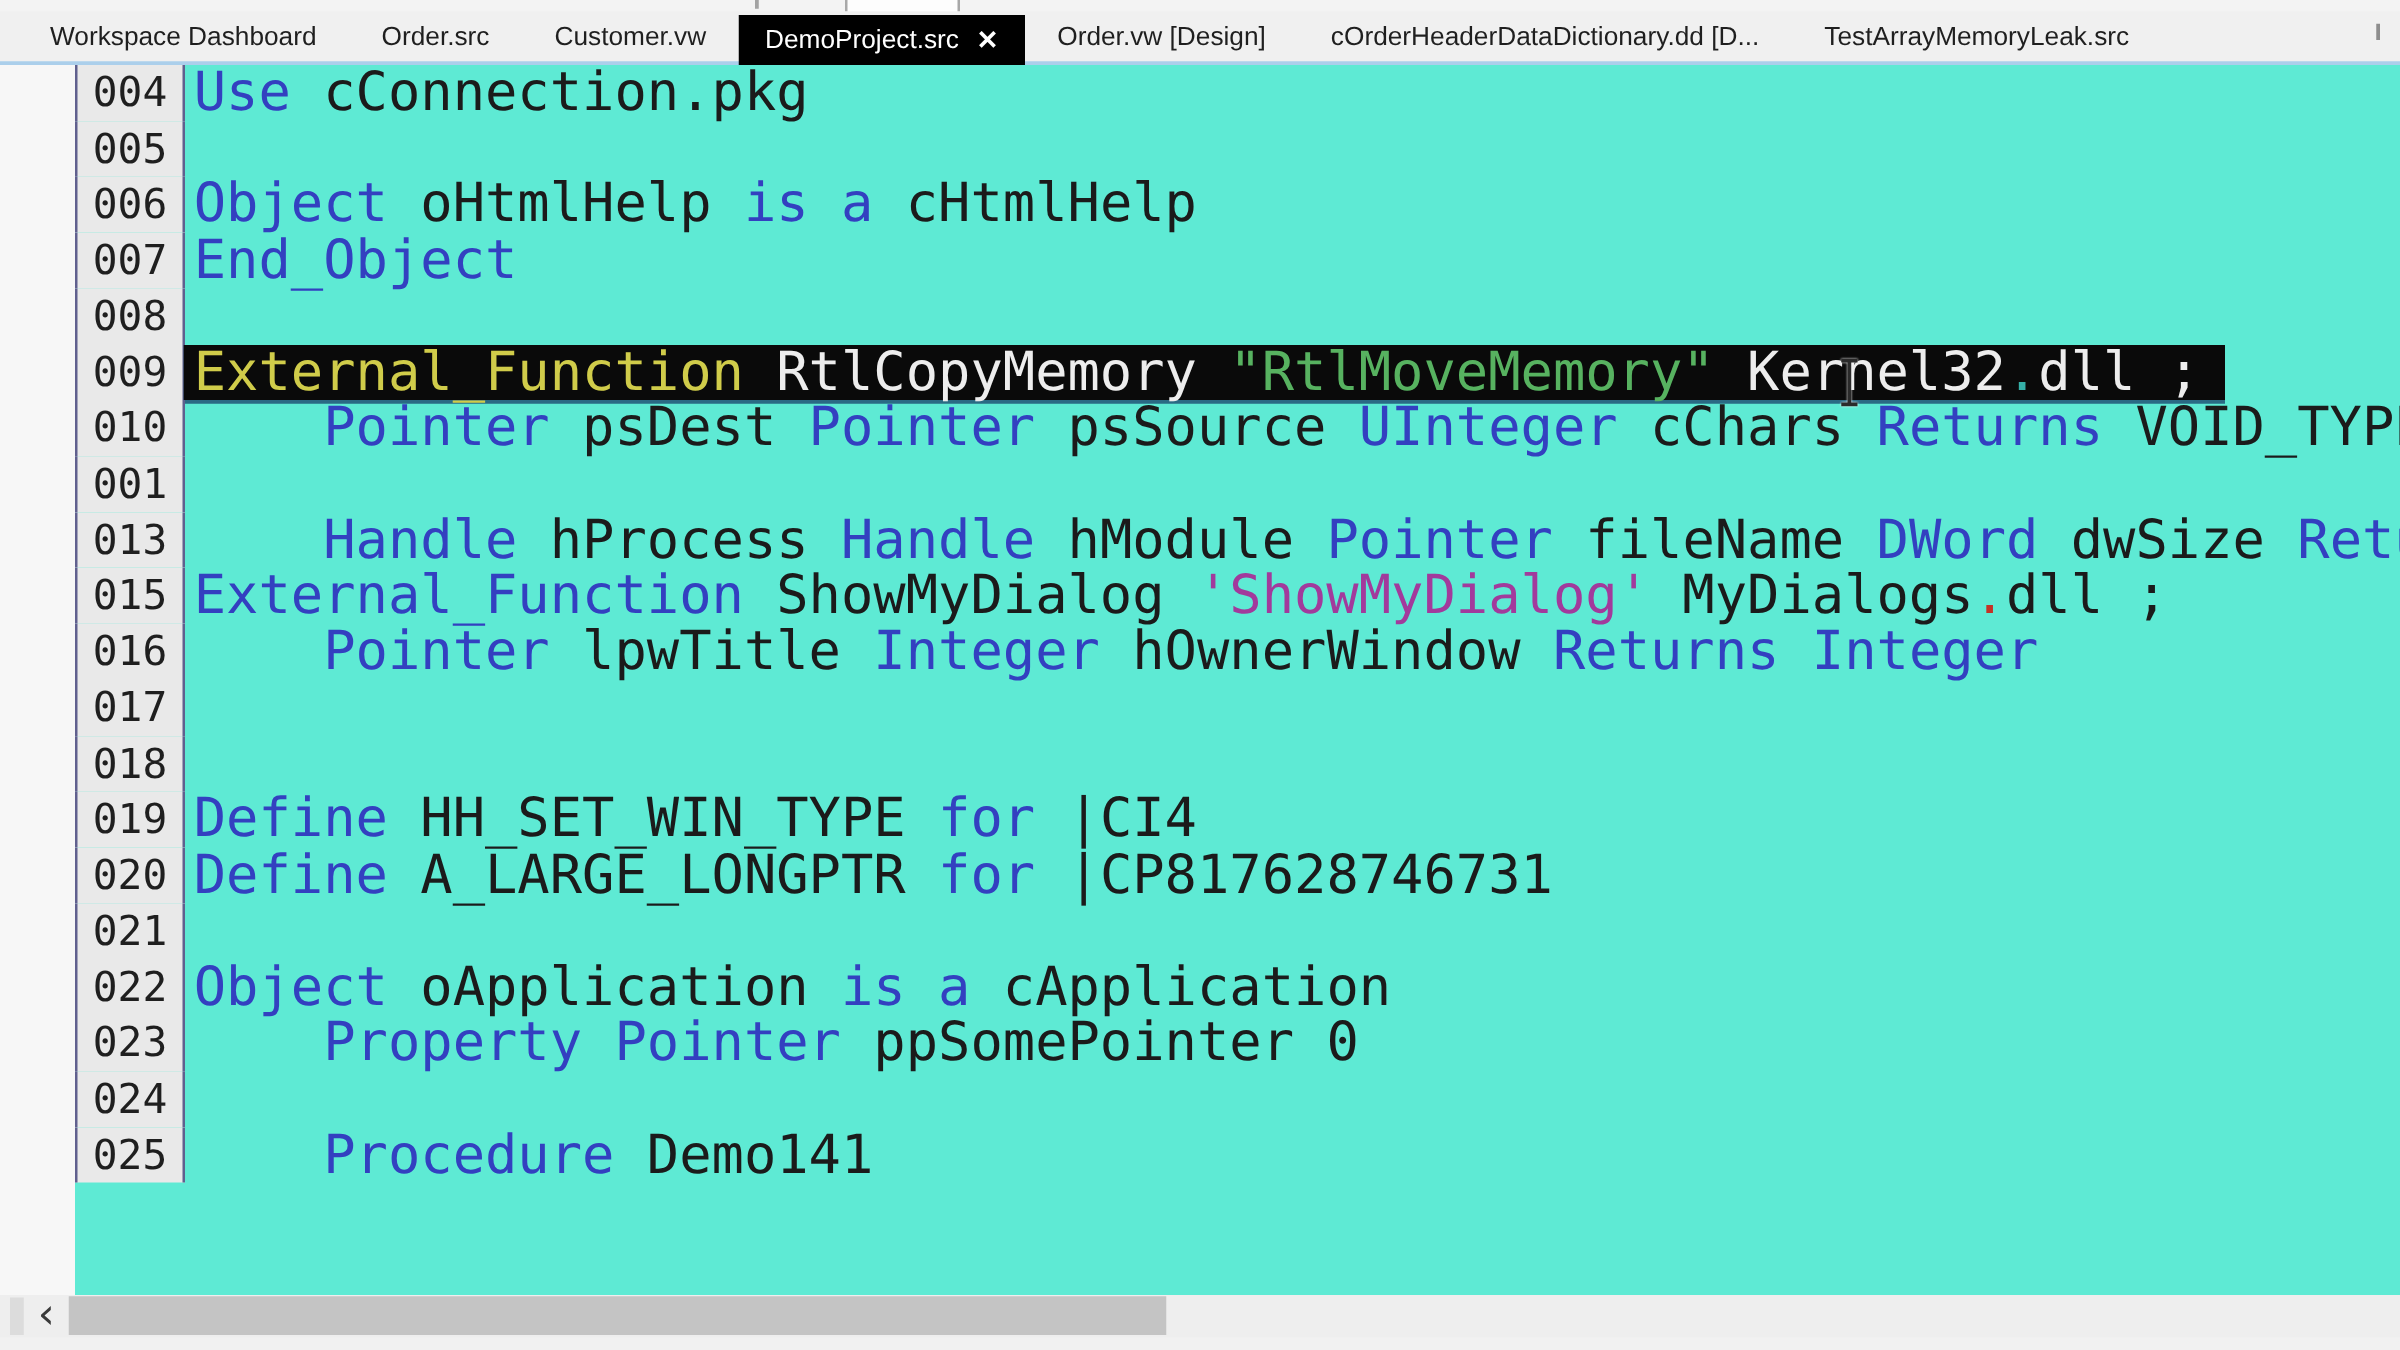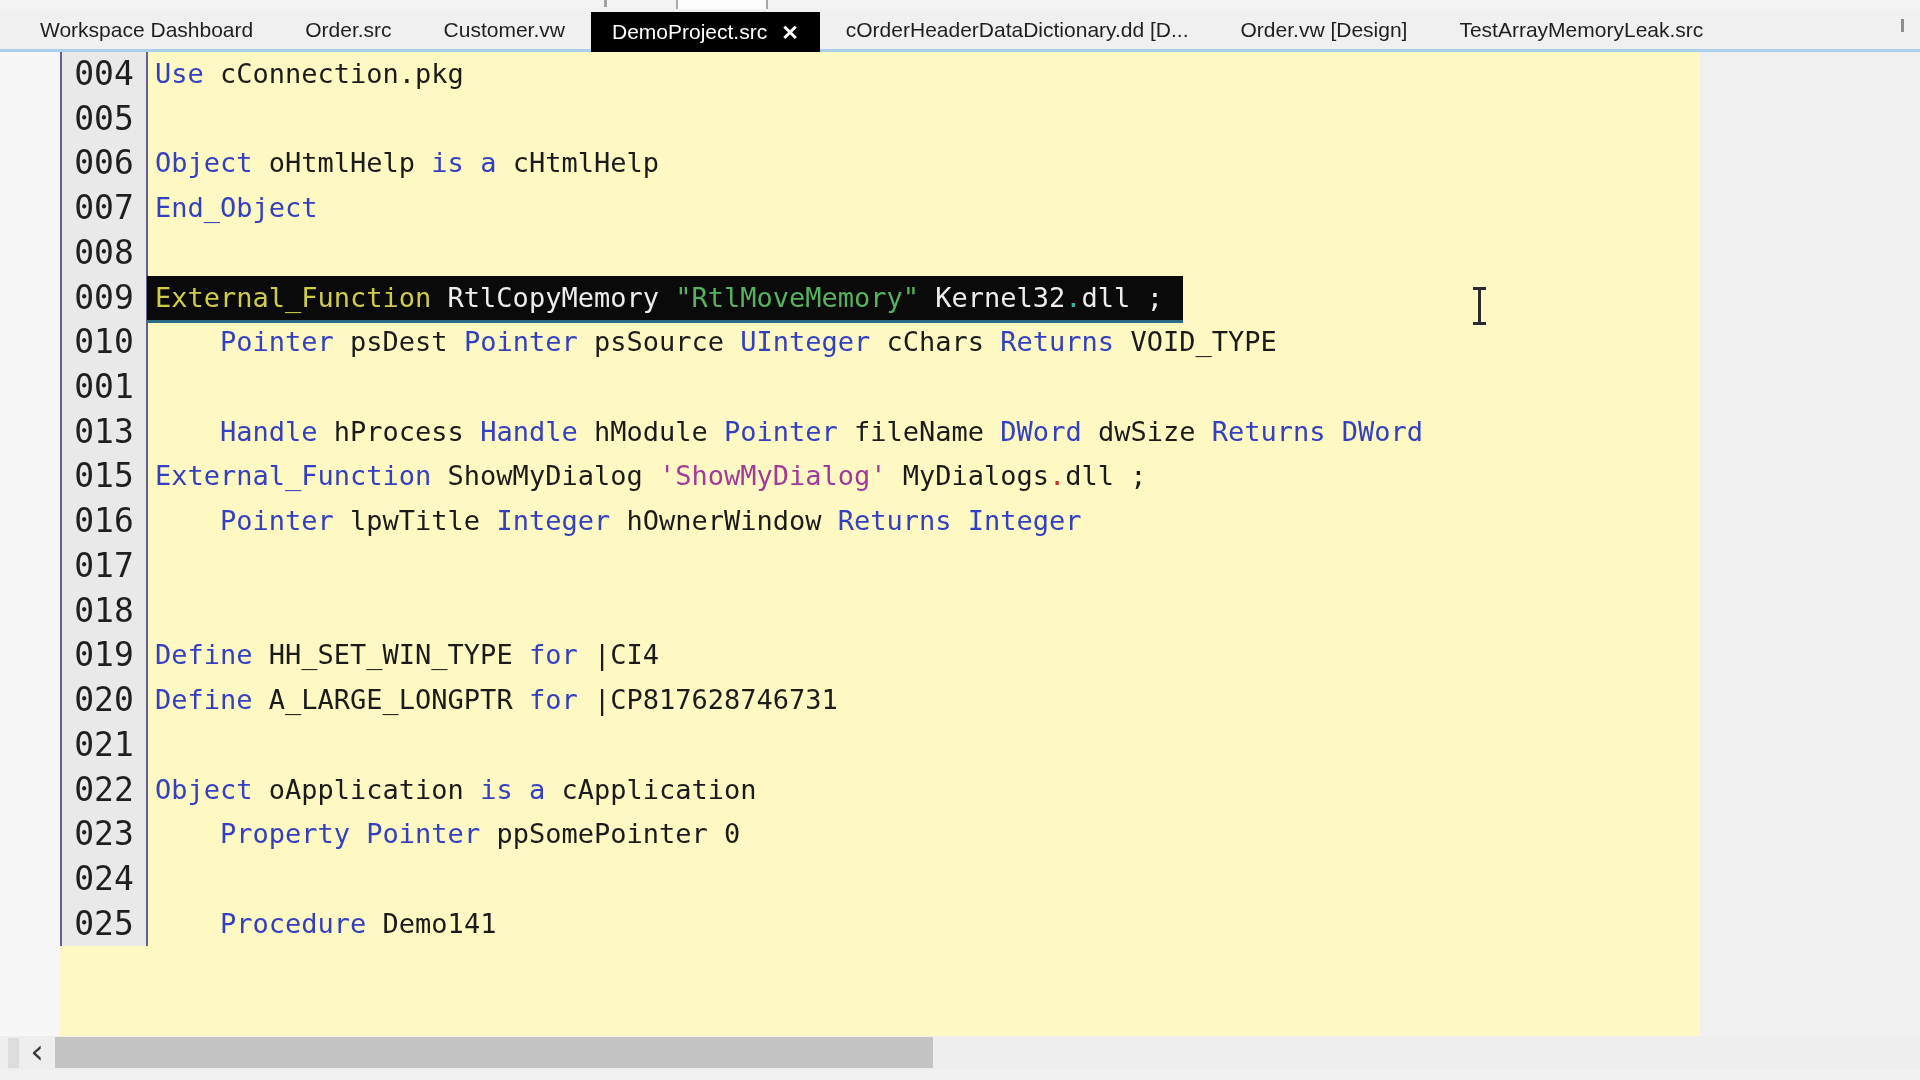--- a/index.html
+++ b/index.html
@@ -17,29 +17,29 @@
   .tabbar{position:absolute;left:0;top:8px;width:1920px;height:44px;display:flex;
           align-items:stretch;padding-left:14px;box-sizing:border-box;}
   .tab{display:flex;align-items:center;padding:0 26px;cursor:default;}
   .tab .tab-label{font-size:21px;color:#1f1f1f;white-space:nowrap;}
   .tab.active{background:#000000;gap:14px;padding:0 21px;margin-top:4px;z-index:3;}
   .tab.active .tab-label{color:#ffffff;}
   .tab .close{color:#ffffff;font-size:21px;font-weight:bold;line-height:1;cursor:pointer;}
   .tab-underline{position:absolute;left:0;top:49px;width:1920px;height:3px;background:#abcfeb;z-index:2;}
 
   
-  .editor{position:absolute;left:0;top:52px;width:1700px;height:984px;background:#fef9c3;}
+  .editor{position:absolute;left:0;top:52px;width:1920px;height:984px;background:#5eead4;}
   .left-margin{position:absolute;left:0;top:0;width:60px;height:984px;background:#f7f7f7;}
   .rows{position:absolute;left:60px;top:0;right:0;height:984px;}
   .row{display:flex;height:44.727px;}
   .ln{width:84px;flex:0 0 84px;background:#e9e9e9;border-left:2px solid #60608e;
       border-right:2px solid #60608e;text-align:center;
       font-family:"DejaVu Sans Mono",monospace;font-size:33px;line-height:44.727px;color:#1f1f1f;}
   .code{flex:1;padding-left:7px;white-space:pre;font-family:"DejaVu Sans Mono",monospace;
-        font-size:27px;line-height:44.727px;color:#1b1b1b;}
+        font-size:43px;line-height:44.727px;color:#1b1b1b;}
   .tk-df{color:#1b1b1b}.tk-kw{color:#3340c0}.tk-str{color:#a23a9c}.tk-dot{color:#c43226}
   .selbox{display:inline-block;background:#0a0a0a;margin-left:-8px;padding-left:8px;
           padding-right:20px;height:100%;box-sizing:border-box;box-shadow:0 3px 0 0 #2a6a84;}
   .tk-seltx{color:#ededed}.tk-selkw{color:#d0cc4a}.tk-selstr{color:#57b260}.tk-seldot{color:#35b0a8}
 
   
   .ibeam{position:absolute;left:1471px;top:287px;width:16px;height:38px;z-index:5;
          filter:drop-shadow(0 0 1px #ffffff);}
   .ibeam .stem{position:absolute;left:7px;top:2px;width:3px;height:34px;background:#2b2b2b;}
   .ibeam .cap{position:absolute;left:2px;width:13px;height:3px;background:#2b2b2b;}
@@ -72,24 +72,24 @@
         <span class="tab-label">Order.src</span>
       </div>
       <div class="tab">
         <span class="tab-label">Customer.vw</span>
       </div>
       <div class="tab active">
         <span class="tab-label">DemoProject.src</span>
         <span class="close">✕</span>
       </div>
       <div class="tab">
-        <span class="tab-label">cOrderHeaderDataDictionary.dd [D...</span>
+        <span class="tab-label">Order.vw [Design]</span>
       </div>
       <div class="tab">
-        <span class="tab-label">Order.vw [Design]</span>
+        <span class="tab-label">cOrderHeaderDataDictionary.dd [D...</span>
       </div>
       <div class="tab">
         <span class="tab-label">TestArrayMemoryLeak.src</span>
       </div>
     </div>
   <div class="tab-underline"></div>
   <div class="tab-overflow-mark"></div>
 
   <div class="editor">
     <div class="left-margin"></div>

